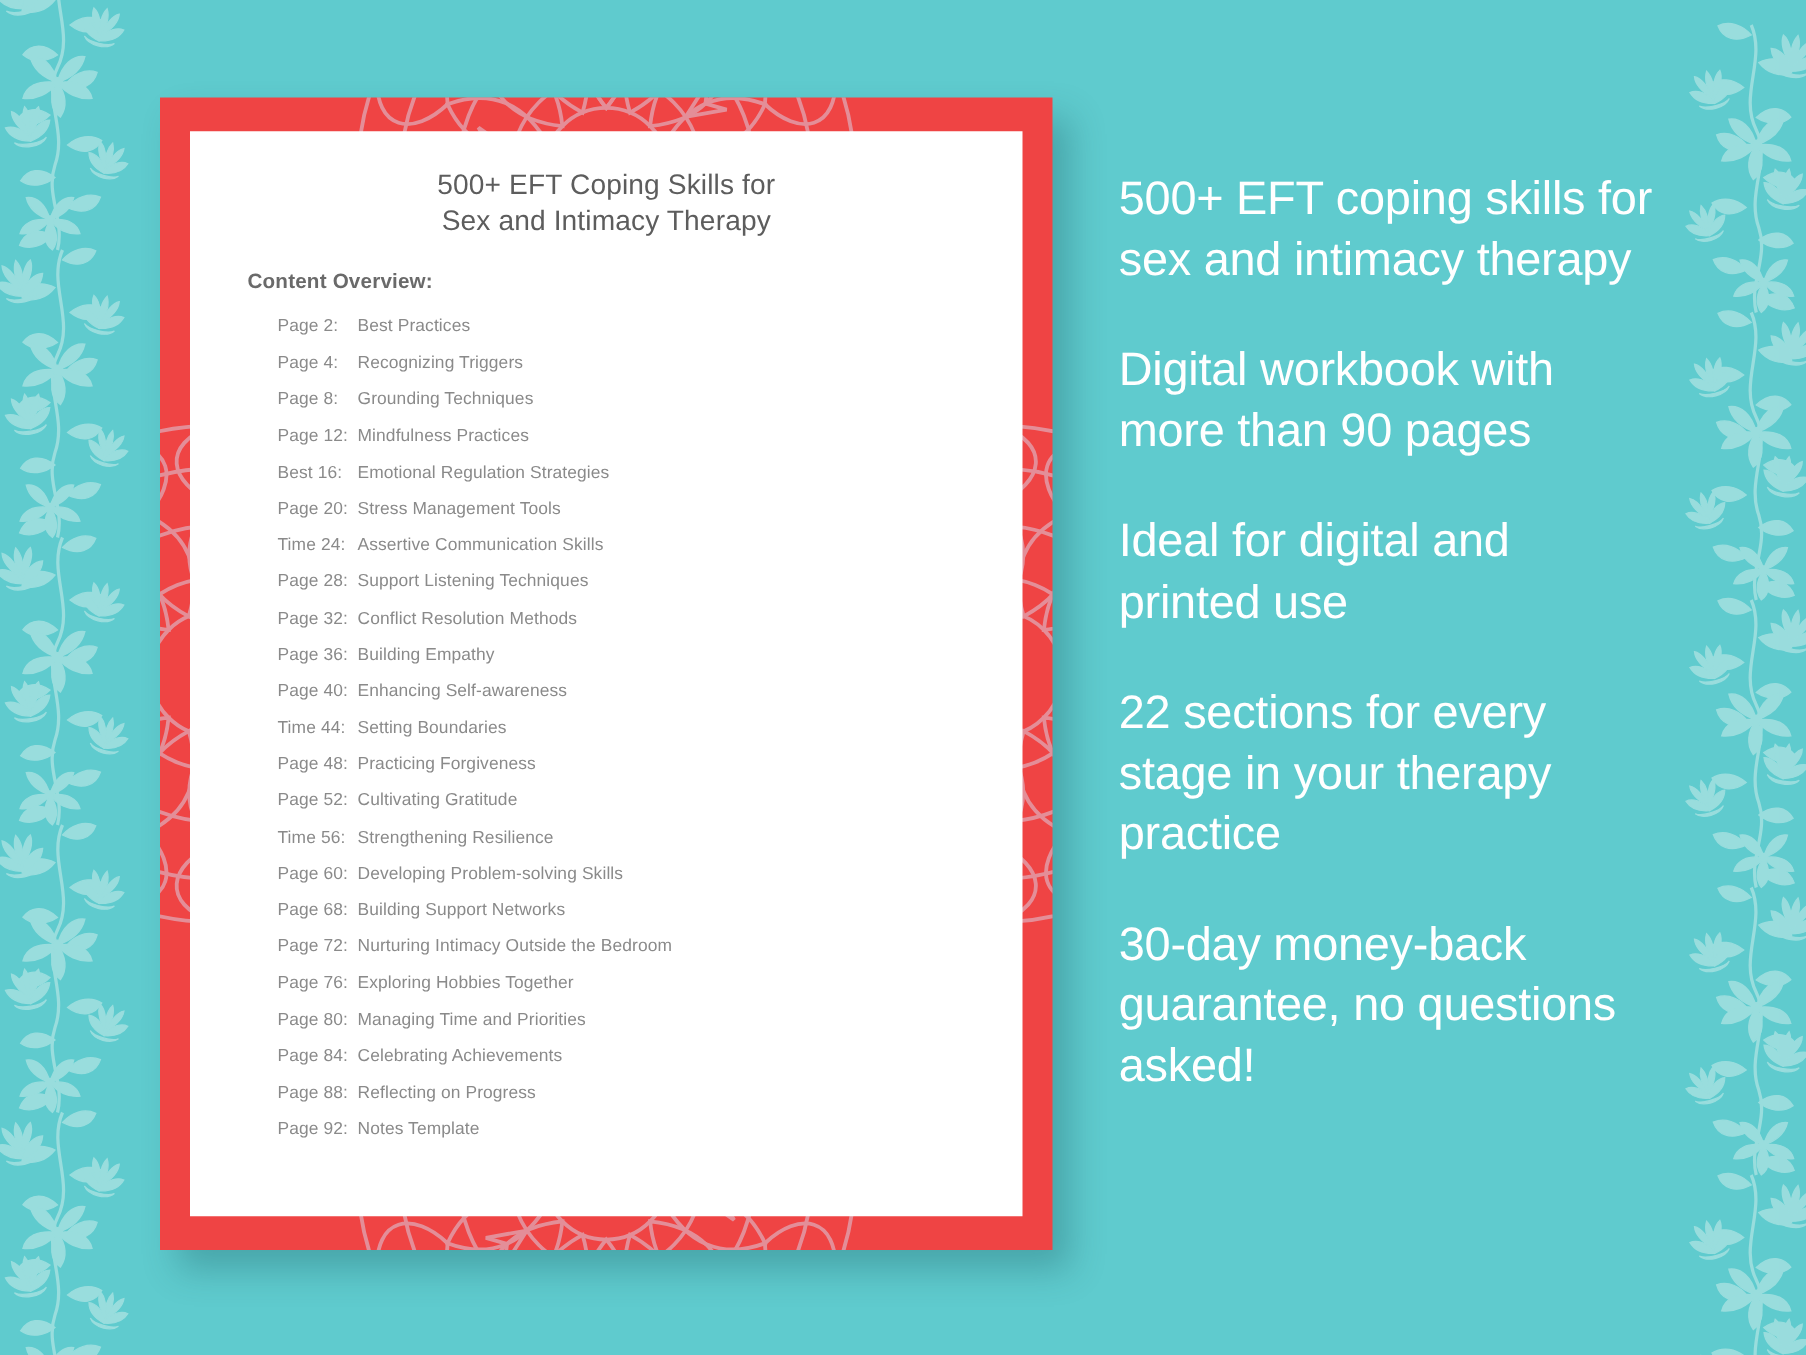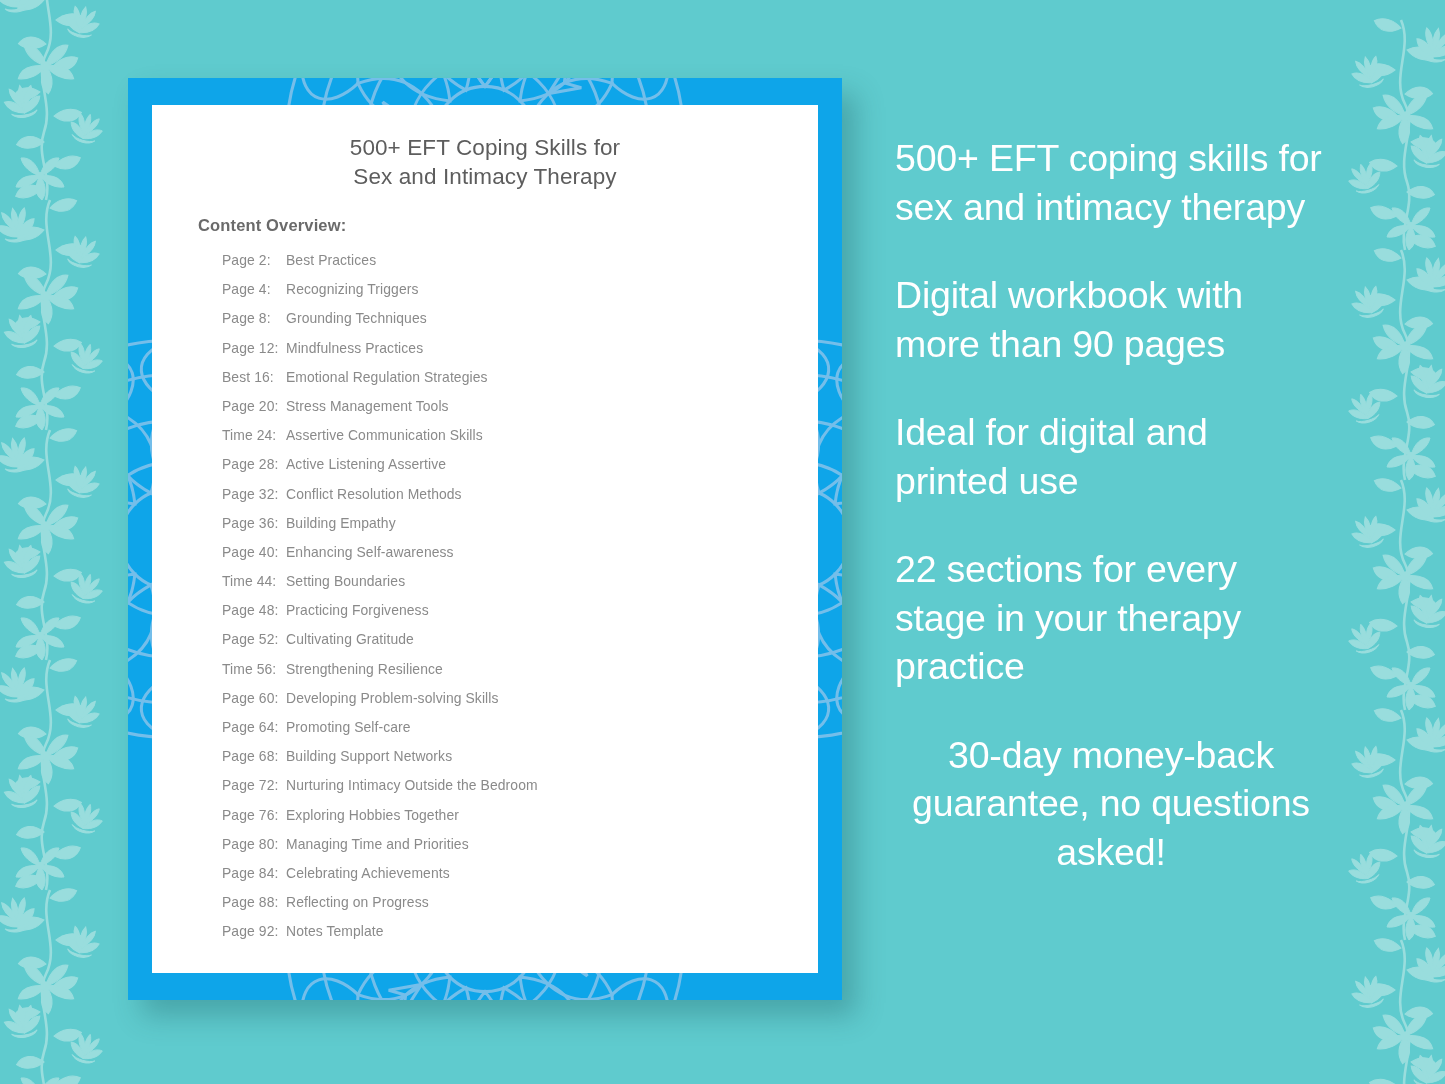--- a/index.html
+++ b/index.html
@@ -34,21 +34,21 @@
   .vine-left  { left: -8px; }
   .vine-right { right: -14px; transform: scaleX(-1); }
 
   
   #card {
     position: absolute;
     left: 128px;
     top: 78px;
     width: 714px;
     height: 922px;
-    background: #0ea5e9;
+    background: #ef4444;
     box-shadow: 14px 16px 26px rgba(20, 80, 85, 0.30);
     overflow: hidden;
   }
   .mandala {
     position: absolute;
     opacity: 0.5;
     pointer-events: none;
   }
   .mandala-top    { left: 50%; top: -152px; transform: translateX(-50%); }
   .mandala-bottom { left: 50%; bottom: -152px; transform: translateX(-50%); }
@@ -123,21 +123,21 @@
     z-index: 3;
   }
   .bullet {
     color: #ffffff;
     font-size: 37.5px;
     line-height: 48.5px;
     font-weight: 400;
     letter-spacing: -0.2px;
     margin-bottom: 40px;
   }
-  .bullet:last-child { margin-bottom: 0; text-align: center; }
+  .bullet:last-child { margin-bottom: 0; }
 </style>
 </head>
 <body>
 
 <div id="stage">
 
   <svg class="vine vine-left" viewBox="0 0 150 1124" preserveAspectRatio="none" aria-hidden="true">
     <defs>
       <g id="lotus">
         <path d="M0 0 C -5 -8 -12 -12 -18 -11 C -16 -4 -10 1 0 3 Z"></path>
@@ -634,21 +634,21 @@
           <div class="toc-row">
             <span class="toc-page">Page 20:</span>
             <span class="toc-label">Stress Management Tools</span>
           </div>
           <div class="toc-row">
             <span class="toc-page">Time 24:</span>
             <span class="toc-label">Assertive Communication Skills</span>
           </div>
           <div class="toc-row">
             <span class="toc-page">Page 28:</span>
-            <span class="toc-label">Active Listening Assertive</span>
+            <span class="toc-label">Support Listening Techniques</span>
           </div>
           <div class="toc-row">
             <span class="toc-page">Page 32:</span>
             <span class="toc-label">Conflict Resolution Methods</span>
           </div>
           <div class="toc-row">
             <span class="toc-page">Page 36:</span>
             <span class="toc-label">Building Empathy</span>
           </div>
           <div class="toc-row">
@@ -667,24 +667,20 @@
             <span class="toc-page">Page 52:</span>
             <span class="toc-label">Cultivating Gratitude</span>
           </div>
           <div class="toc-row">
             <span class="toc-page">Time 56:</span>
             <span class="toc-label">Strengthening Resilience</span>
           </div>
           <div class="toc-row">
             <span class="toc-page">Page 60:</span>
             <span class="toc-label">Developing Problem-solving Skills</span>
-          </div>
-          <div class="toc-row">
-            <span class="toc-page">Page 64:</span>
-            <span class="toc-label">Promoting Self-care</span>
           </div>
           <div class="toc-row">
             <span class="toc-page">Page 68:</span>
             <span class="toc-label">Building Support Networks</span>
           </div>
           <div class="toc-row">
             <span class="toc-page">Page 72:</span>
             <span class="toc-label">Nurturing Intimacy Outside the Bedroom</span>
           </div>
           <div class="toc-row">

